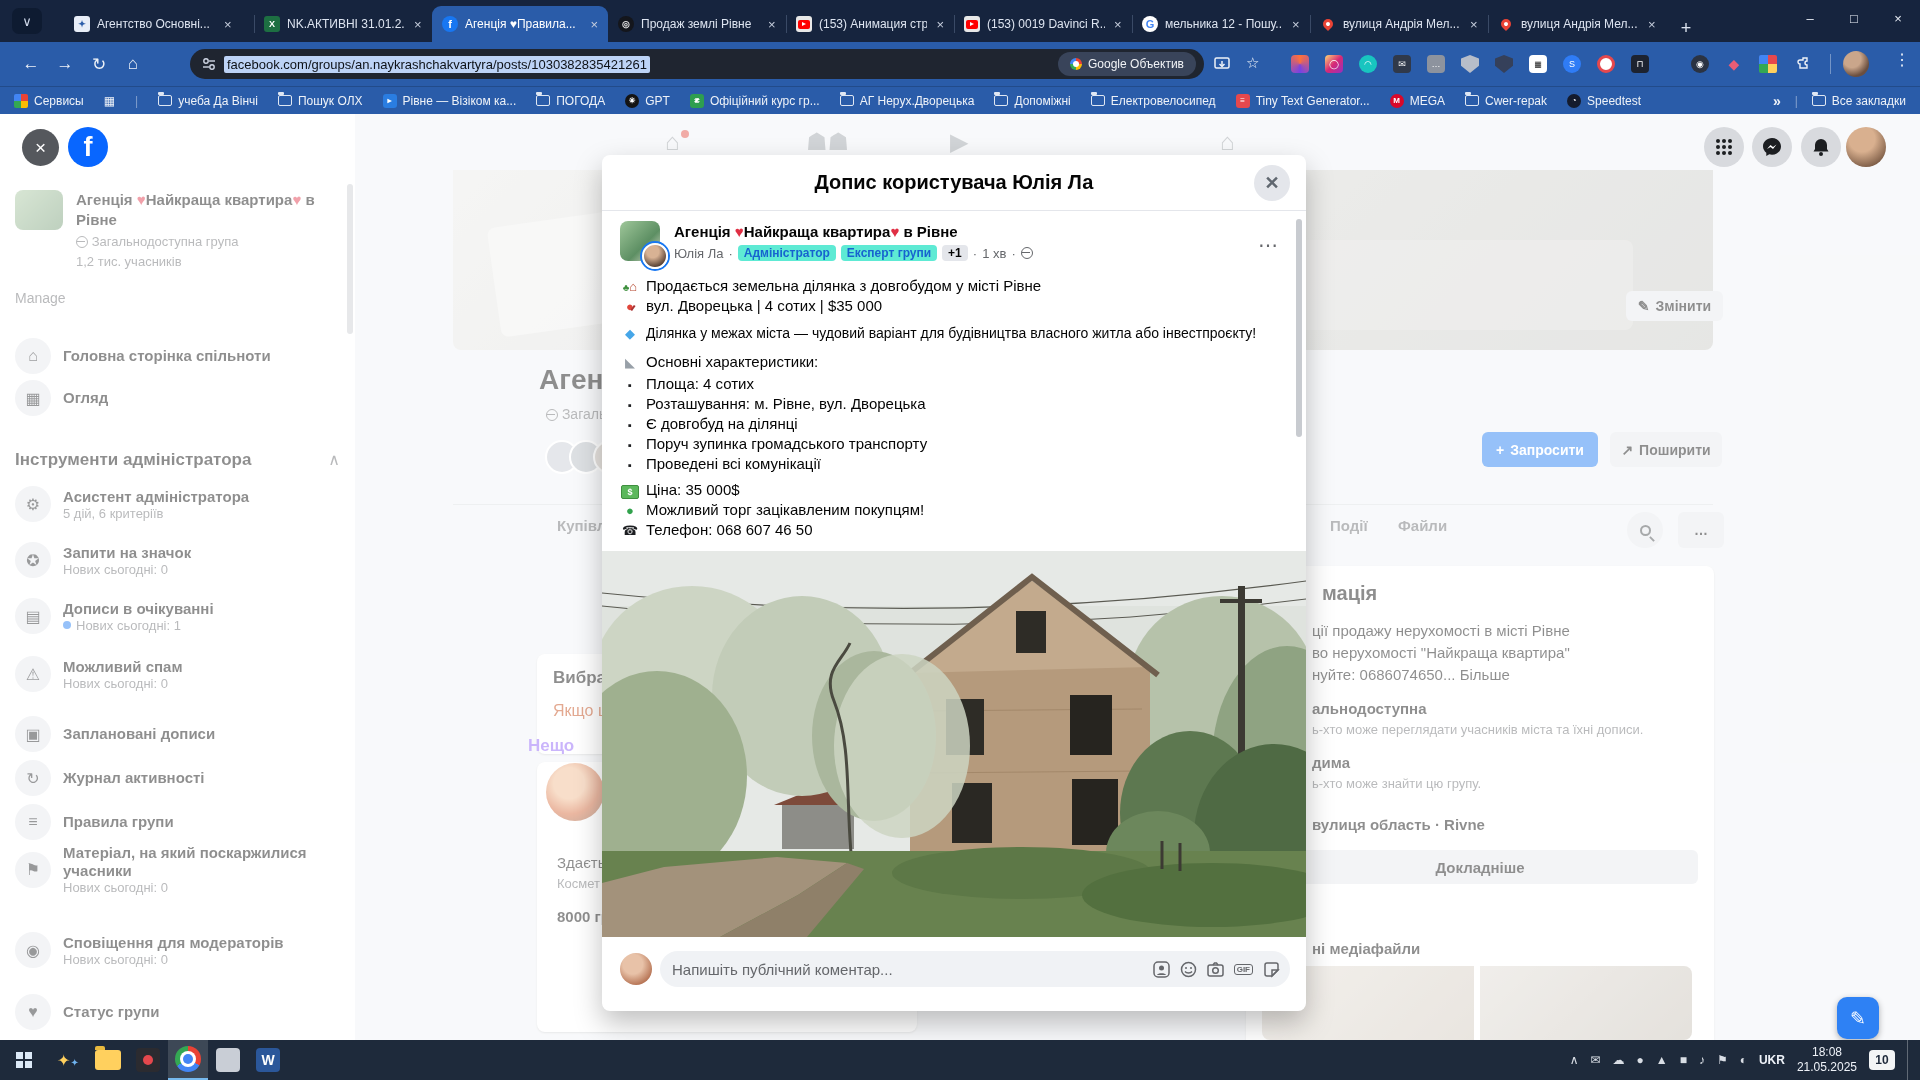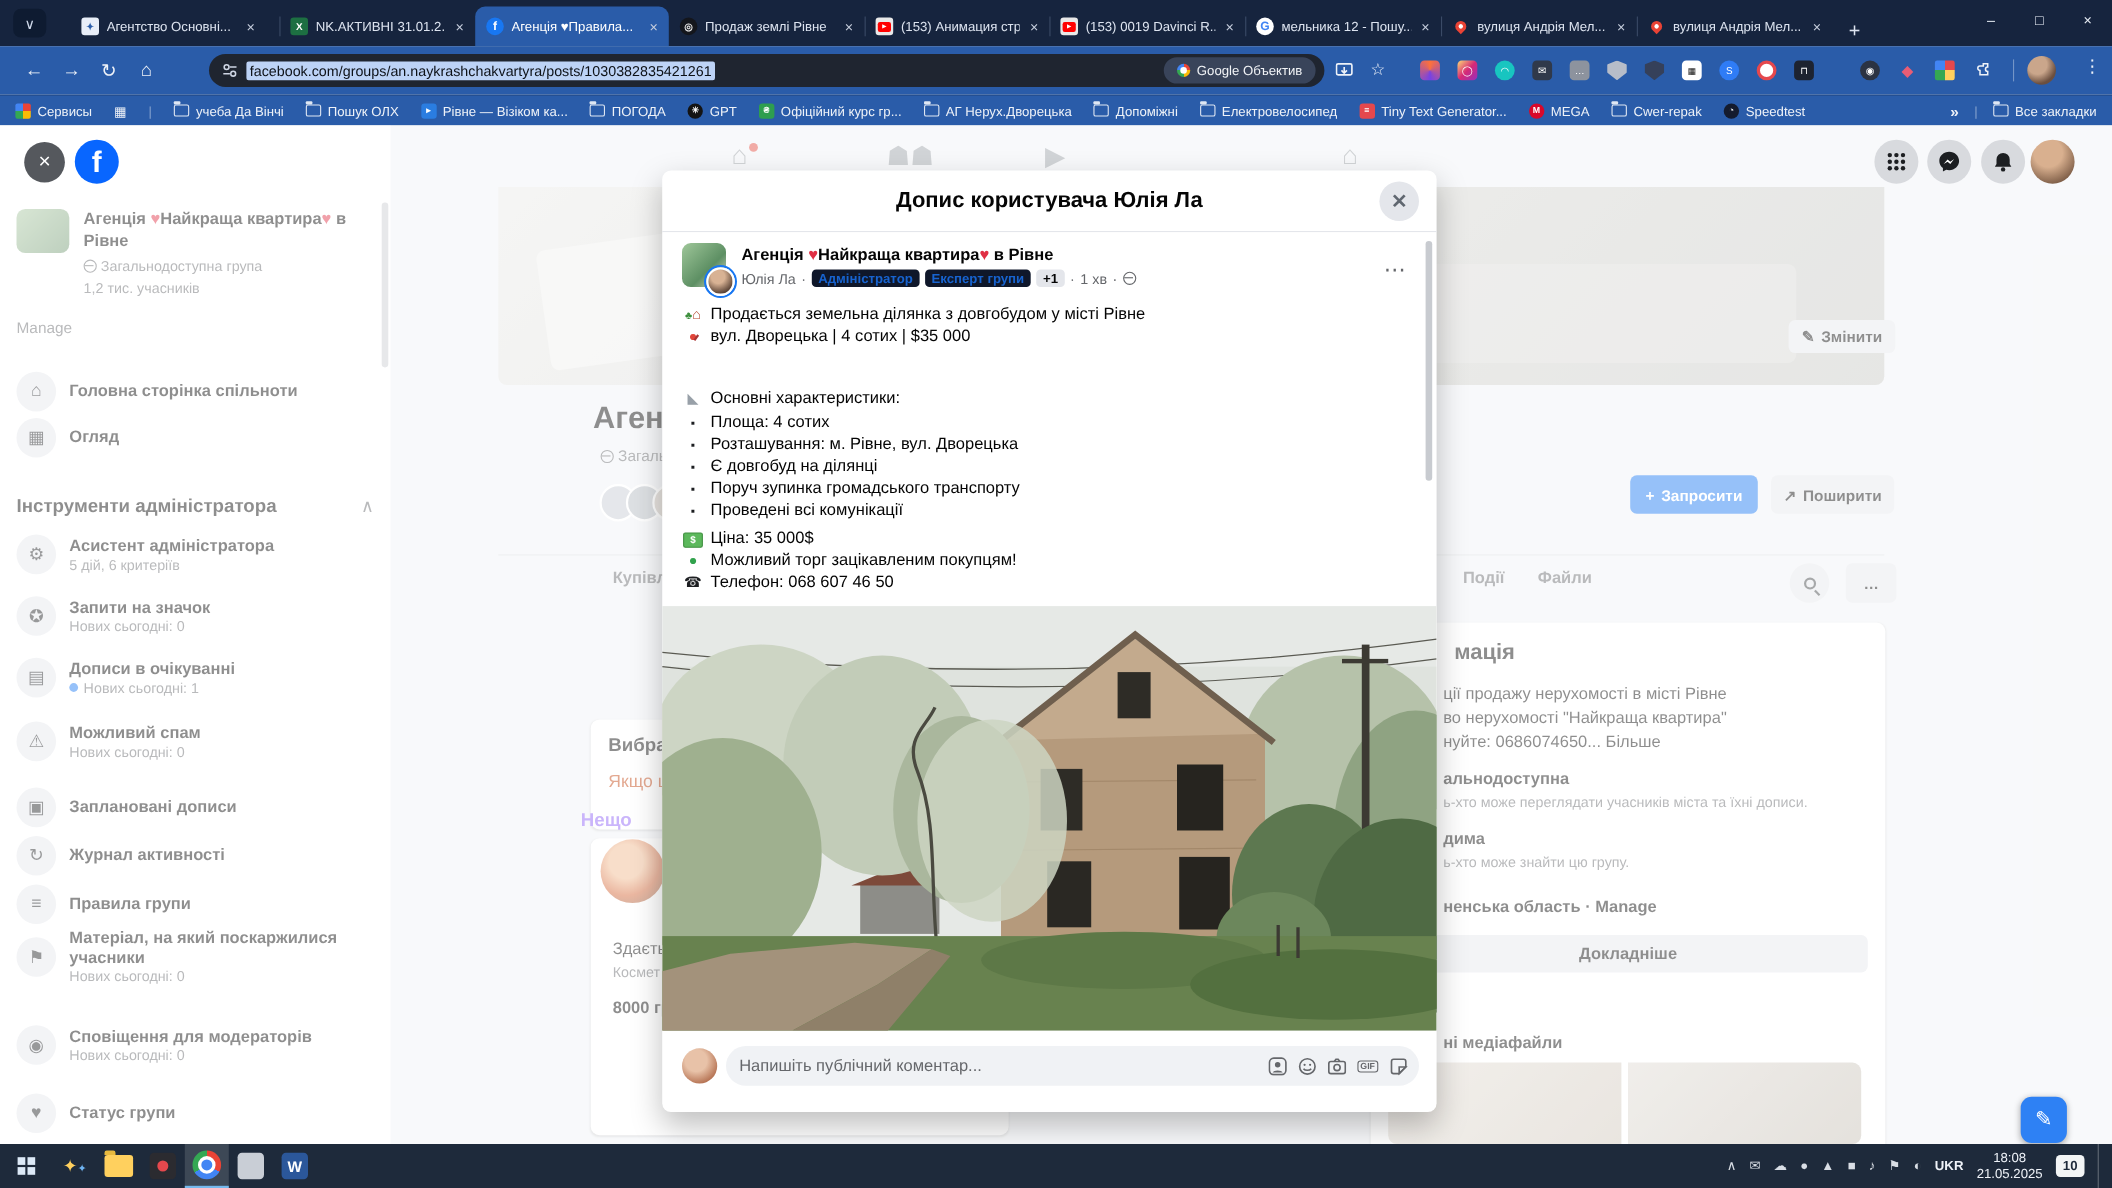--- a/index.html
+++ b/index.html
@@ -88,21 +88,21 @@
 
   
   .modal{position:absolute;left:602px;top:41px;width:704px;height:856px;background:#fff;border-radius:8px;box-shadow:0 12px 28px rgba(0,0,0,.25);z-index:7}
   .m-head{height:56px;border-bottom:1px solid #e4e6eb;display:flex;align-items:center;justify-content:center;position:relative}
   .m-title{font-size:20px;font-weight:bold;color:#050505}
   .m-close{position:absolute;right:16px;top:10px;width:36px;height:36px;border-radius:50%;background:#e4e6eb;color:#606770;display:flex;align-items:center;justify-content:center;font-size:18px;font-weight:bold}
   .gavatar{position:absolute;left:18px;top:66px;width:40px;height:40px;border-radius:8px;background:linear-gradient(135deg,#9fc79a,#5d8f63 60%,#e8e4d8)}
   .uavatar{position:absolute;left:40px;top:88px;width:26px;height:26px;border-radius:50%;background:radial-gradient(circle at 40% 30%,#d8b294 0 30%,#5a4336 75%);border:2px solid #fff;box-shadow:0 0 0 2px #1877f2}
   .m-name{position:absolute;left:72px;top:68px;font-size:15px;font-weight:bold;color:#050505}
   .m-byline{position:absolute;left:72px;top:90px;font-size:13px;color:#65676b;display:flex;align-items:center;gap:5px}
-  .badge{background:#0f172a;color:#1763cf;font-size:12px;font-weight:600;border-radius:4px;padding:1px 6px}
+  .badge{background:#5eead4;color:#1763cf;font-size:12px;font-weight:600;border-radius:4px;padding:1px 6px}
   .badge-gray{background:#e4e6eb;color:#050505}
   .globe{width:12px;height:12px;border:1.4px solid #65676b;border-radius:50%;position:relative;display:inline-block}
   .globe::after{content:"";position:absolute;left:0;top:4px;width:8px;height:1.4px;background:#65676b}
   .m-kebab{position:absolute;right:26px;top:78px;color:#65676b;font-size:20px;letter-spacing:2px}
   .pl{position:absolute;left:18px;display:flex;gap:6px;align-items:baseline;width:670px}
   .pl .pt{font-size:15px;color:#050505;white-space:nowrap}
   .pi{width:20px;text-align:center;flex:none;font-size:13px}
   .pi-house::before{content:"♣";color:#3d8f3d;font-size:10px}
   .pi-house::after{content:"⌂";color:#b3432b;font-size:13px}
   .pi-pin::before{content:"●";color:#e0453a}
@@ -473,21 +473,21 @@
 
     <div class="card" style="left:1246px;top:452px;width:468px;height:600px"></div>
     <div class="abs" style="left:1322px;top:468px;font-size:20px;font-weight:bold;color:#050505;z-index:1">мація</div>
     <div class="info-line" style="top:508px">ції продажу нерухомості в місті Рівне</div>
     <div class="info-line" style="top:530px">во нерухомості "Найкраща квартира"</div>
     <div class="info-line" style="top:552px">нуйте: 0686074650... Більше</div>
     <div class="info-line" style="top:586px;font-weight:bold">альнодоступна</div>
     <div class="info-line" style="top:608px;font-size:13px;color:#65676b">ь-хто може переглядати учасників міста та їхні дописи.</div>
     <div class="info-line" style="top:640px;font-weight:bold">дима</div>
     <div class="info-line" style="top:662px;font-size:13px;color:#65676b">ь-хто може знайти цю групу.</div>
-    <div class="info-line" style="top:702px;font-weight:bold">ненська область · Manage</div>
+    <div class="info-line" style="top:702px;font-weight:bold">вулиця область · Rivne</div>
     <div class="btn btn-gray abs" style="left:1262px;top:736px;width:436px;height:34px;font-size:15px">
         <span>Докладніше</span>
       </div>
     <div class="info-line" style="top:826px;font-weight:bold">ні медіафайли</div>
     <div class="abs" style="left:1262px;top:852px;width:212px;height:74px;border-radius:8px 0 0 8px;background:linear-gradient(135deg,#e3ddd4,#cfc6ba)"></div>
     <div class="abs" style="left:1480px;top:852px;width:212px;height:74px;border-radius:0 8px 8px 0;background:linear-gradient(135deg,#ded9d2,#c4bdb2)"></div>
 
     <div class="dim"></div>
 
     <div class="lb-x">×</div>
@@ -547,20 +547,24 @@
       </div>
       <div class="m-kebab">⋯</div>
 
       <div class="pl" style="top:122px">
           <span class="pi pi-house"></span>
           <span class="pt">Продається земельна ділянка з довгобудом у місті Рівне</span>
         </div>
       <div class="pl" style="top:142px">
           <span class="pi pi-pin"></span>
           <span class="pt">вул. Дворецька | 4 сотих | $35 000</span>
+        </div>
+      <div class="pl" style="top:170px">
+          <span class="pi pi-diamond"></span>
+          <span class="pt" style="font-size:14px">Ділянка у межах міста — чудовий варіант для будівництва власного житла або інвестпроєкту!</span>
         </div>
       <div class="pl" style="top:198px">
           <span class="pi pi-ruler"></span>
           <span class="pt">Основні характеристики:</span>
         </div>
       <div class="pl" style="top:220px">
           <span class="pi pi-bullet"></span>
           <span class="pt">Площа: 4 сотих</span>
         </div>
       <div class="pl" style="top:240px">

